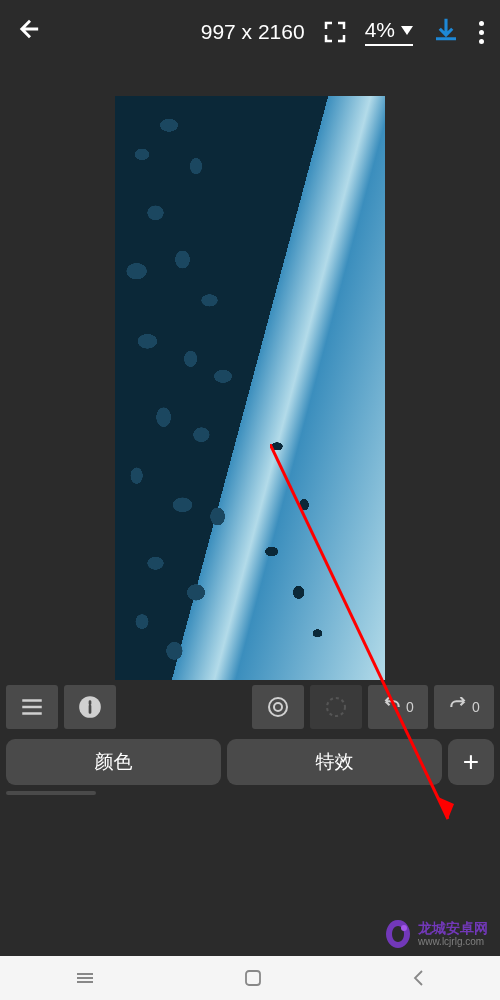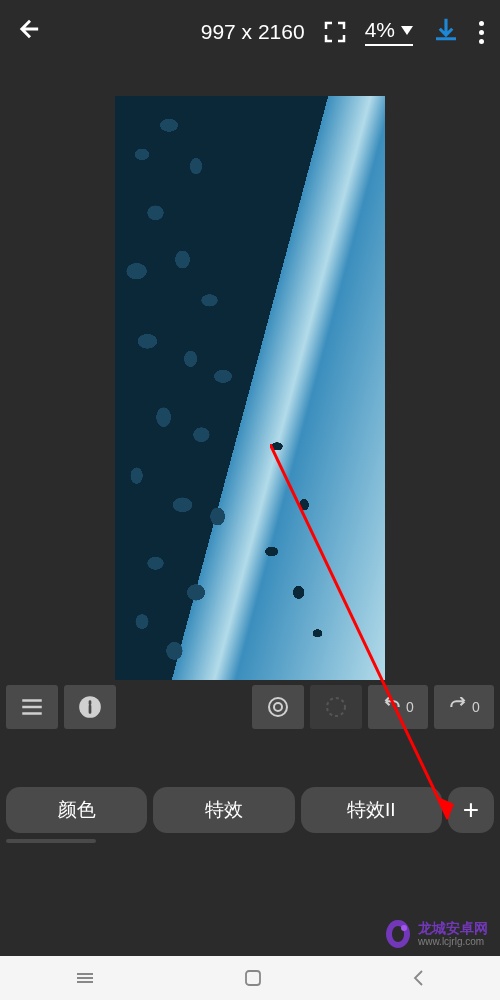--- a/index.html
+++ b/index.html
@@ -145,23 +145,22 @@
     }
     .tool-btn {
       flex: 1;
       height: 46px;
       background: #4a4a4a;
       display: flex;
       align-items: center;
       justify-content: center;
       color: #fff;
       font-size: 19px;
-      border-radius: 14px;
-      cursor: pointer;
-      margin-top: 48px;
+      border-radius: 9px;
+      cursor: pointer;
     }
     .tool-btn.plus { flex: 0 0 46px; font-size: 28px; }
     .scroll-indicator {
       height: 4px;
       background: #4a4a4a;
       margin: 6px 6px 0 6px;
       width: 90px;
       border-radius: 2px;
     }
     .watermark {
@@ -271,21 +270,20 @@
     <svg width="20" height="20" viewBox="0 0 24 24" fill="none" stroke="#d0d0d0" stroke-width="2.5">
         <path d="M15 10l5-5M20 5l-5-5M20 5H10a6 6 0 00-6 6v1"></path>
       </svg>
     <span>0</span>
   </div>
 </div>
 
 <div class="tool-row">
   <div class="tool-btn">颜色</div>
   <div class="tool-btn">特效</div>
-  <div class="tool-btn">特效II</div>
   <div class="tool-btn plus">+</div>
 </div>
 <div class="scroll-indicator"></div>
 
 <div class="watermark">
   <svg class="watermark-logo" viewBox="0 0 32 32">
     <path d="M16 2 C8 2 4 10 4 16 C4 24 10 30 16 30 C22 30 28 24 28 16 C28 10 24 2 16 2 Z M16 8 C20 8 22 12 22 16 C22 20 20 24 16 24 C12 24 10 20 10 16 C10 12 12 8 16 8 Z" fill="#7a3ac9"></path>
     <circle cx="22" cy="10" r="3" fill="#b05cff"></circle>
   </svg>
   <div class="watermark-text">

